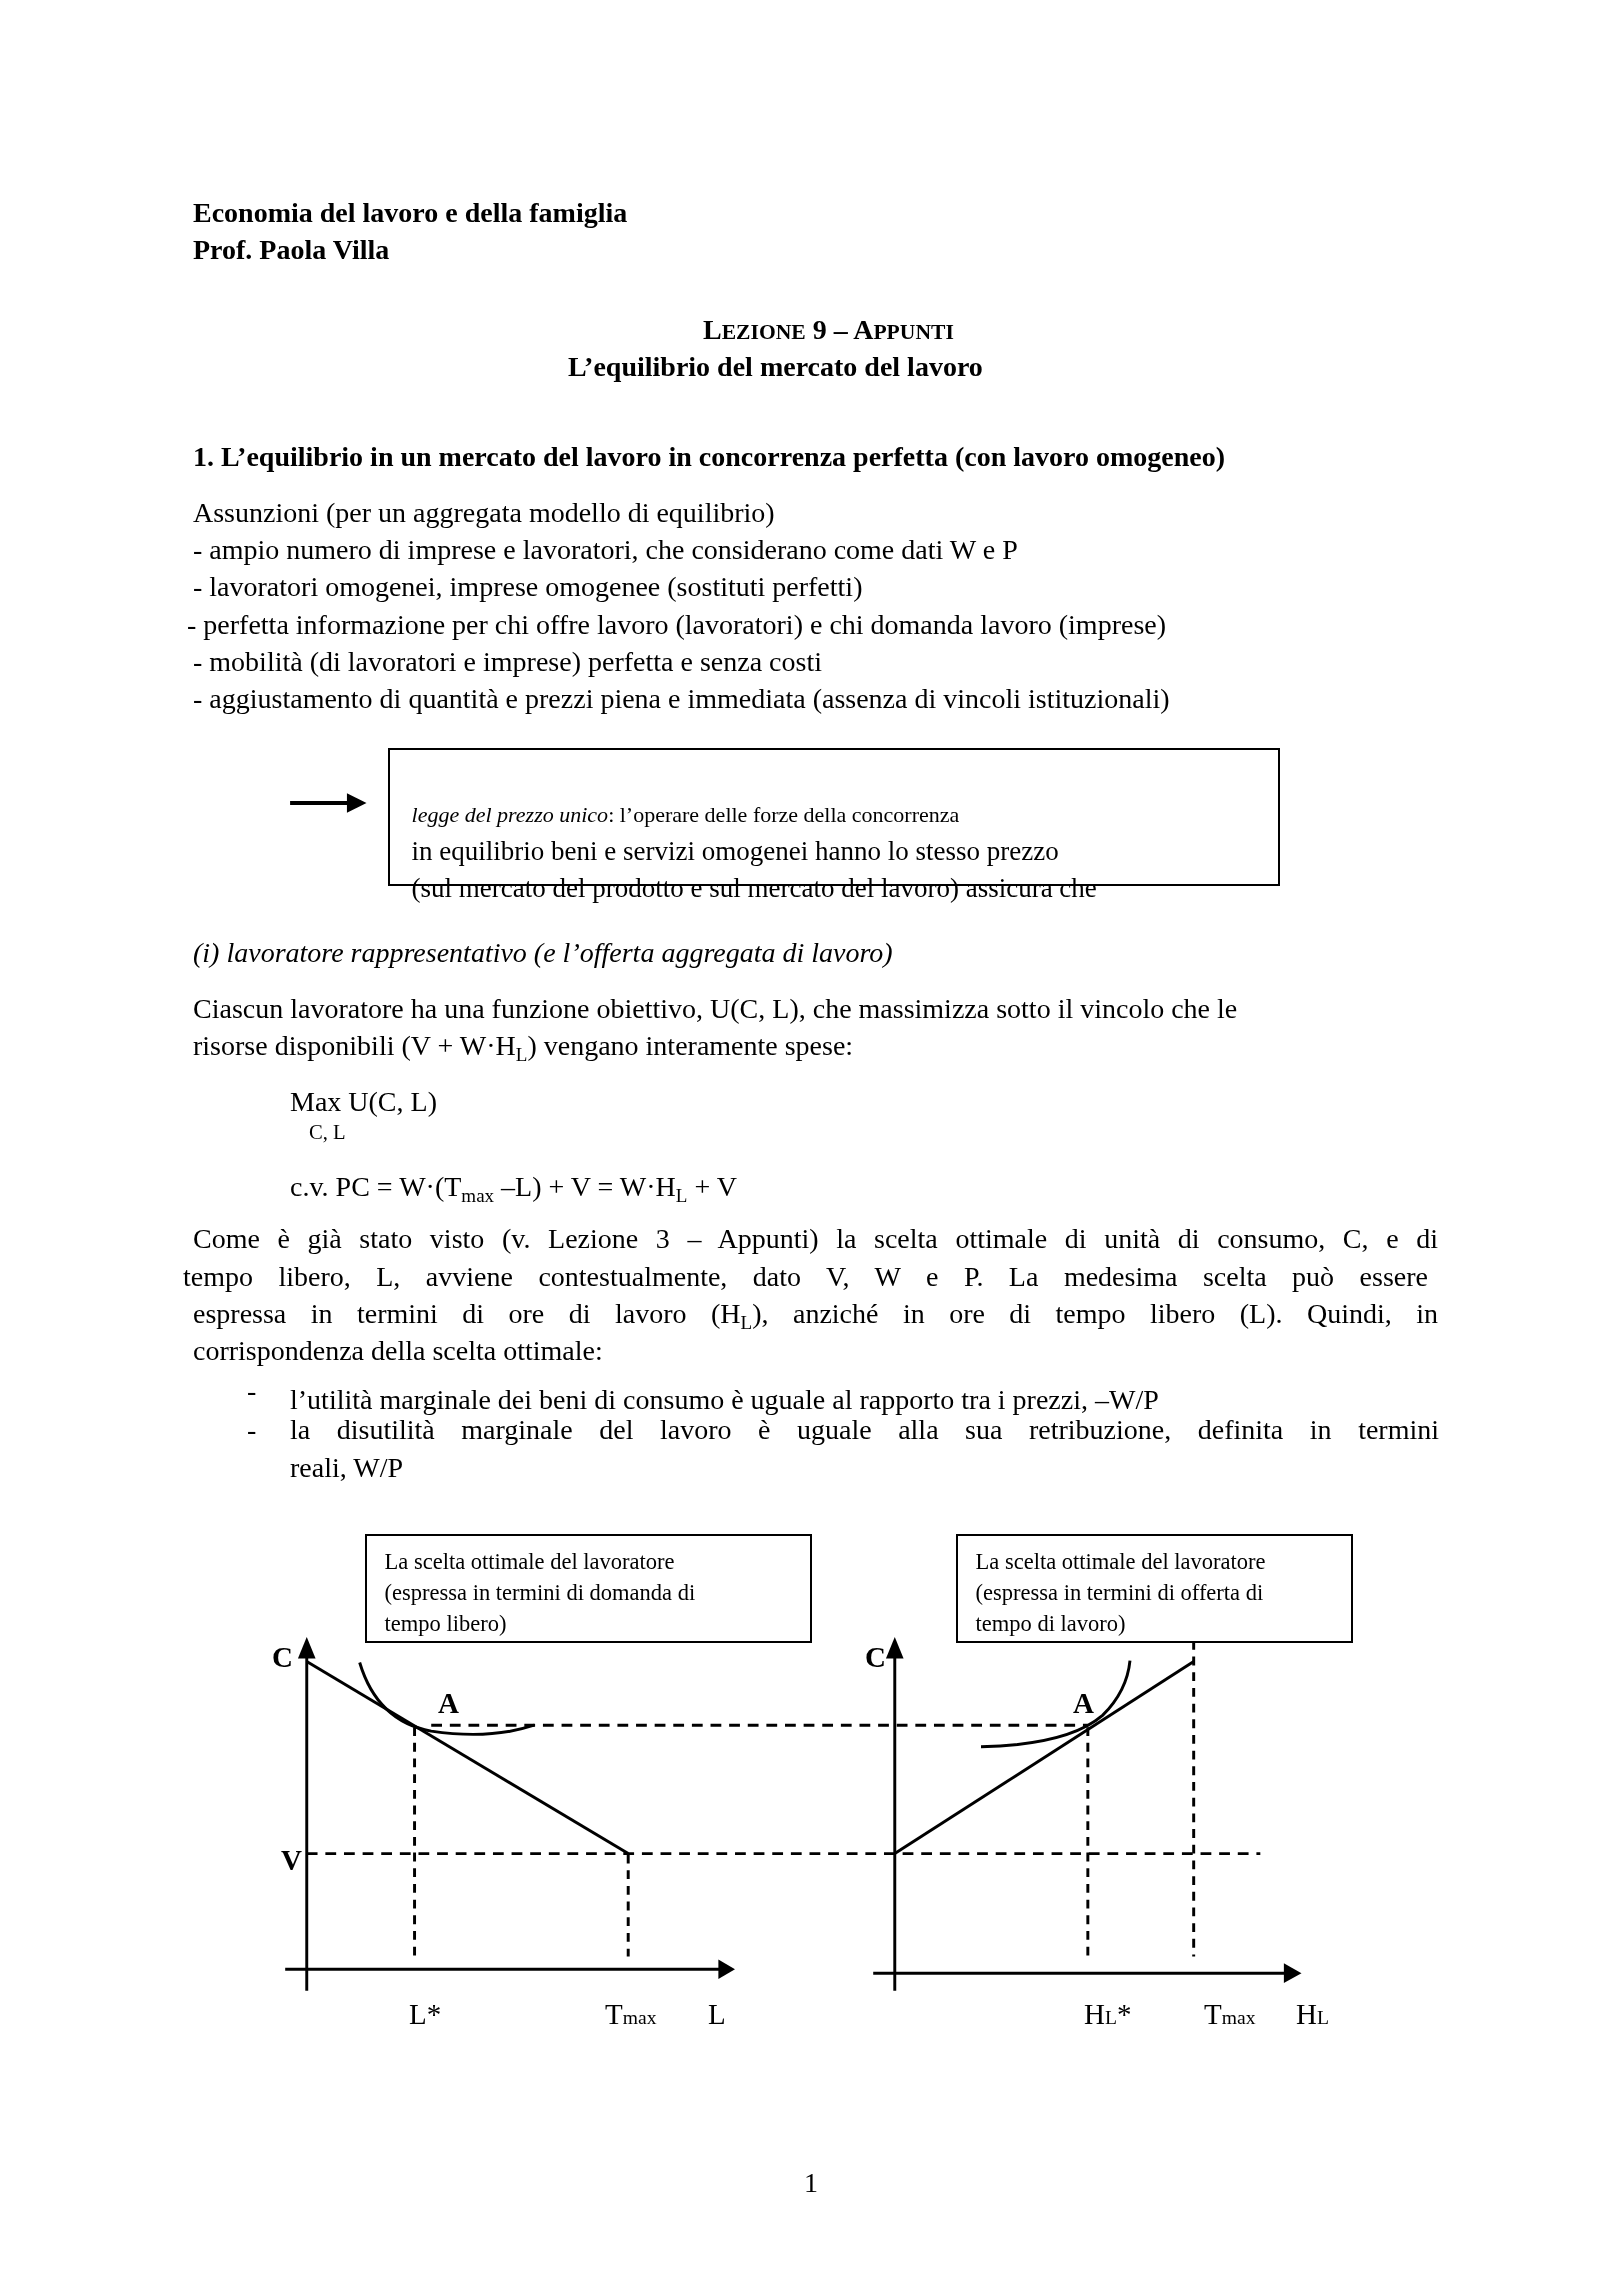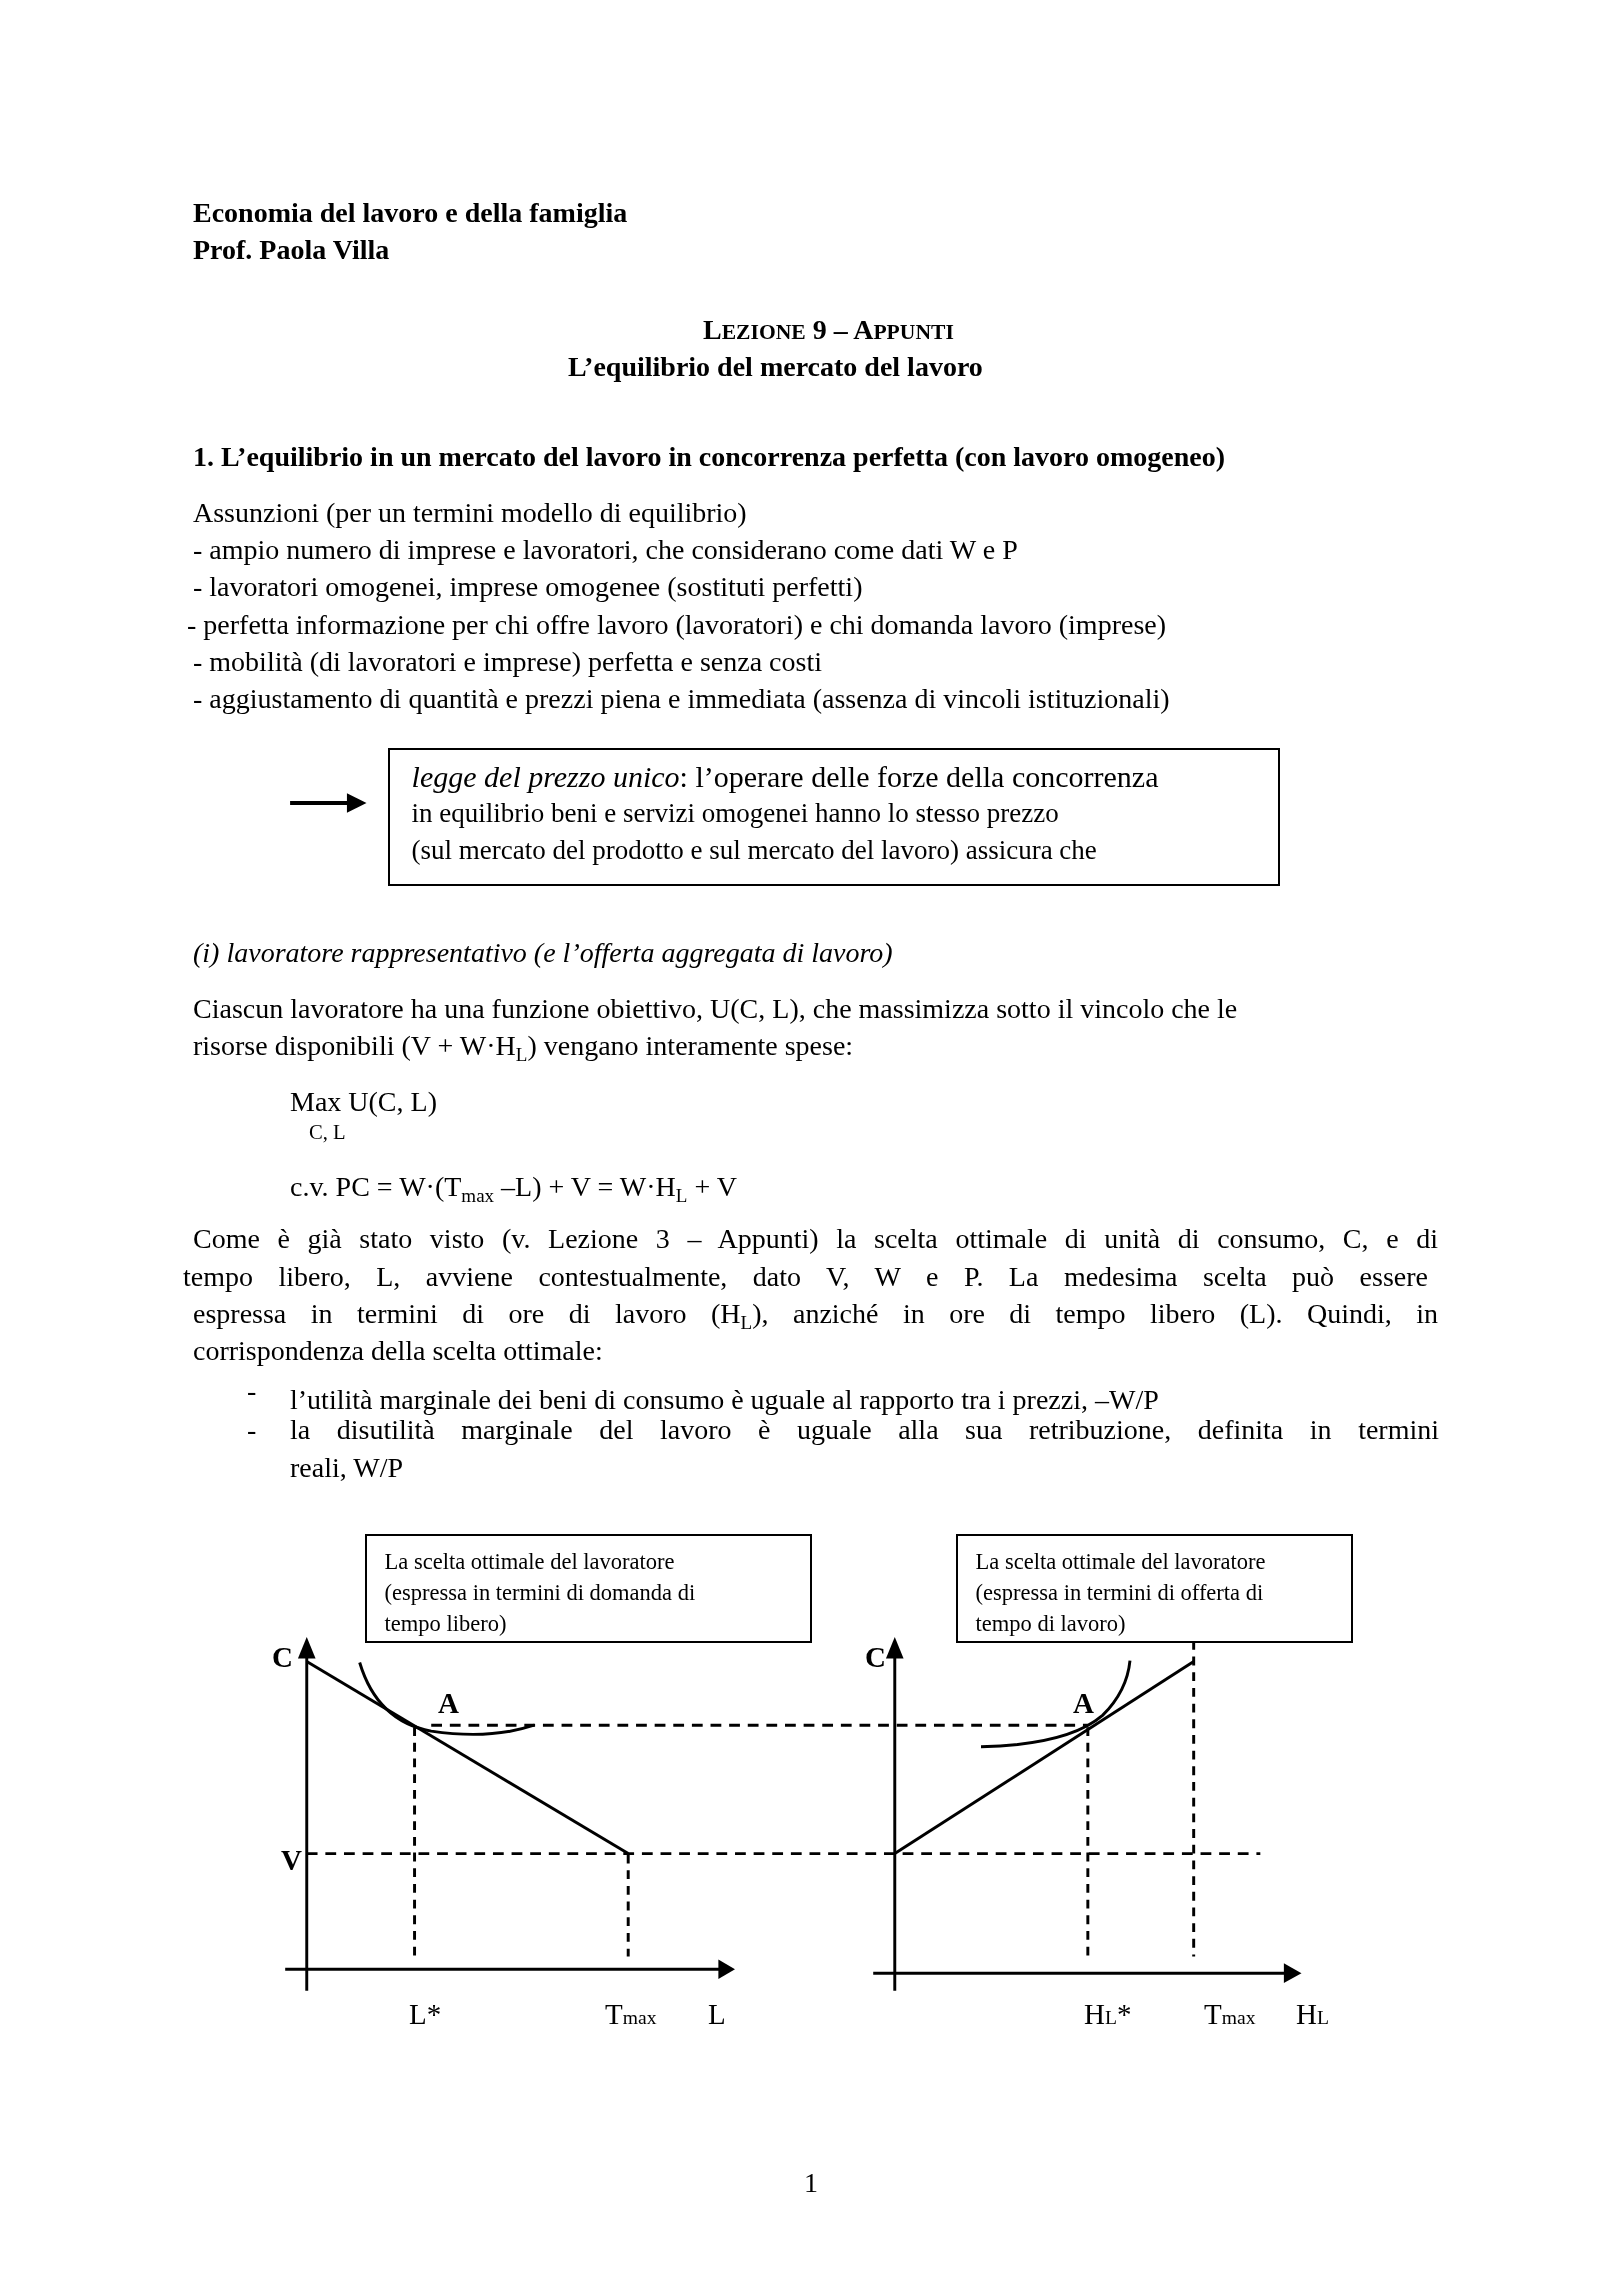--- a/index.html
+++ b/index.html
@@ -25,35 +25,35 @@
 <div class="abs bold t28" style="left:193px; top:231px;">Prof. Paola Villa</div>
 
 <div class="abs bold t28" style="left:692px; top:311px;margin-left:11px;">
   <span>L</span><span class="sc-small">EZIONE</span>
   <span>9 –</span>
   <span>A</span><span class="sc-small">PPUNTI</span>
 </div>
 <div class="abs bold t28" style="left:568px; top:348px;">L’equilibrio del mercato del lavoro</div>
 
 <div class="abs bold t28" style="left:193px; top:438px;">1. L’equilibrio in un mercato del lavoro in concorrenza perfetta  (con lavoro omogeneo)</div>
-<div class="abs t28" style="left:193px; top:494px;">Assunzioni (per un termini modello di equilibrio)</div>
+<div class="abs t28" style="left:193px; top:494px;">Assunzioni (per un aggregata modello di equilibrio)</div>
 <div class="abs t28" style="left:193px; top:531px;">- ampio numero di imprese e lavoratori, che considerano come dati W e P</div>
 <div class="abs t28" style="left:193px; top:568px;">- lavoratori omogenei, imprese omogenee (sostituti perfetti)</div>
 <div class="abs t28" style="left:187px; top:606px;">- perfetta informazione per chi offre lavoro (lavoratori) e chi domanda lavoro (imprese)</div>
 <div class="abs t28" style="left:193px; top:643px;">- mobilità (di lavoratori e imprese) perfetta e senza costi</div>
 <div class="abs t28" style="left:193px; top:680px;">- aggiustamento di quantità e prezzi piena e immediata (assenza di vincoli istituzionali)</div>
 
 <svg width="1620" height="2293" style="pointer-events:none;" viewBox="0 0 1653 2339">
   <g>
     <line x1="296" y1="819" x2="358" y2="819" stroke="#000" stroke-width="4"></line>
     <polygon points="354,809 374,819 354,829" fill="#000"></polygon>
   </g>
 </svg>
 <div class="boxed" style="left:388px; top:748px; width:892px; height:138px; padding:7.8px 0 0 21.6px;">
-  <div class="t27" style="line-height:37px; white-space:nowrap; font-size:30px;">
+  <div class="t27" style="line-height:37px; white-space:nowrap; font-size:22px;margin-top:38px;">
     <i>legge del prezzo unico</i><span>: l’operare delle forze della concorrenza</span>
   </div>
   <div style="font-size:27px; line-height:37px; white-space:nowrap;">in equilibrio beni e servizi omogenei hanno lo stesso prezzo</div>
   <div style="font-size:27px; line-height:37px; white-space:nowrap;">(sul mercato del prodotto e sul mercato del lavoro) assicura che</div>
 </div>
 
 <div class="abs t28" style="left:193px; top:934px; font-style:italic;">(i) lavoratore rappresentativo (e l’offerta aggregata di lavoro)</div>
 <div class="abs t28" style="left:193px; top:990px;">Ciascun lavoratore ha una funzione obiettivo, U(C, L), che massimizza sotto il vincolo che le</div>
 <div class="abs t28" style="left:193px; top:1027px;">
   <span>risorse disponibili (V + W·H</span><span class="sub">L</span><span>) vengano interamente spese:</span>

